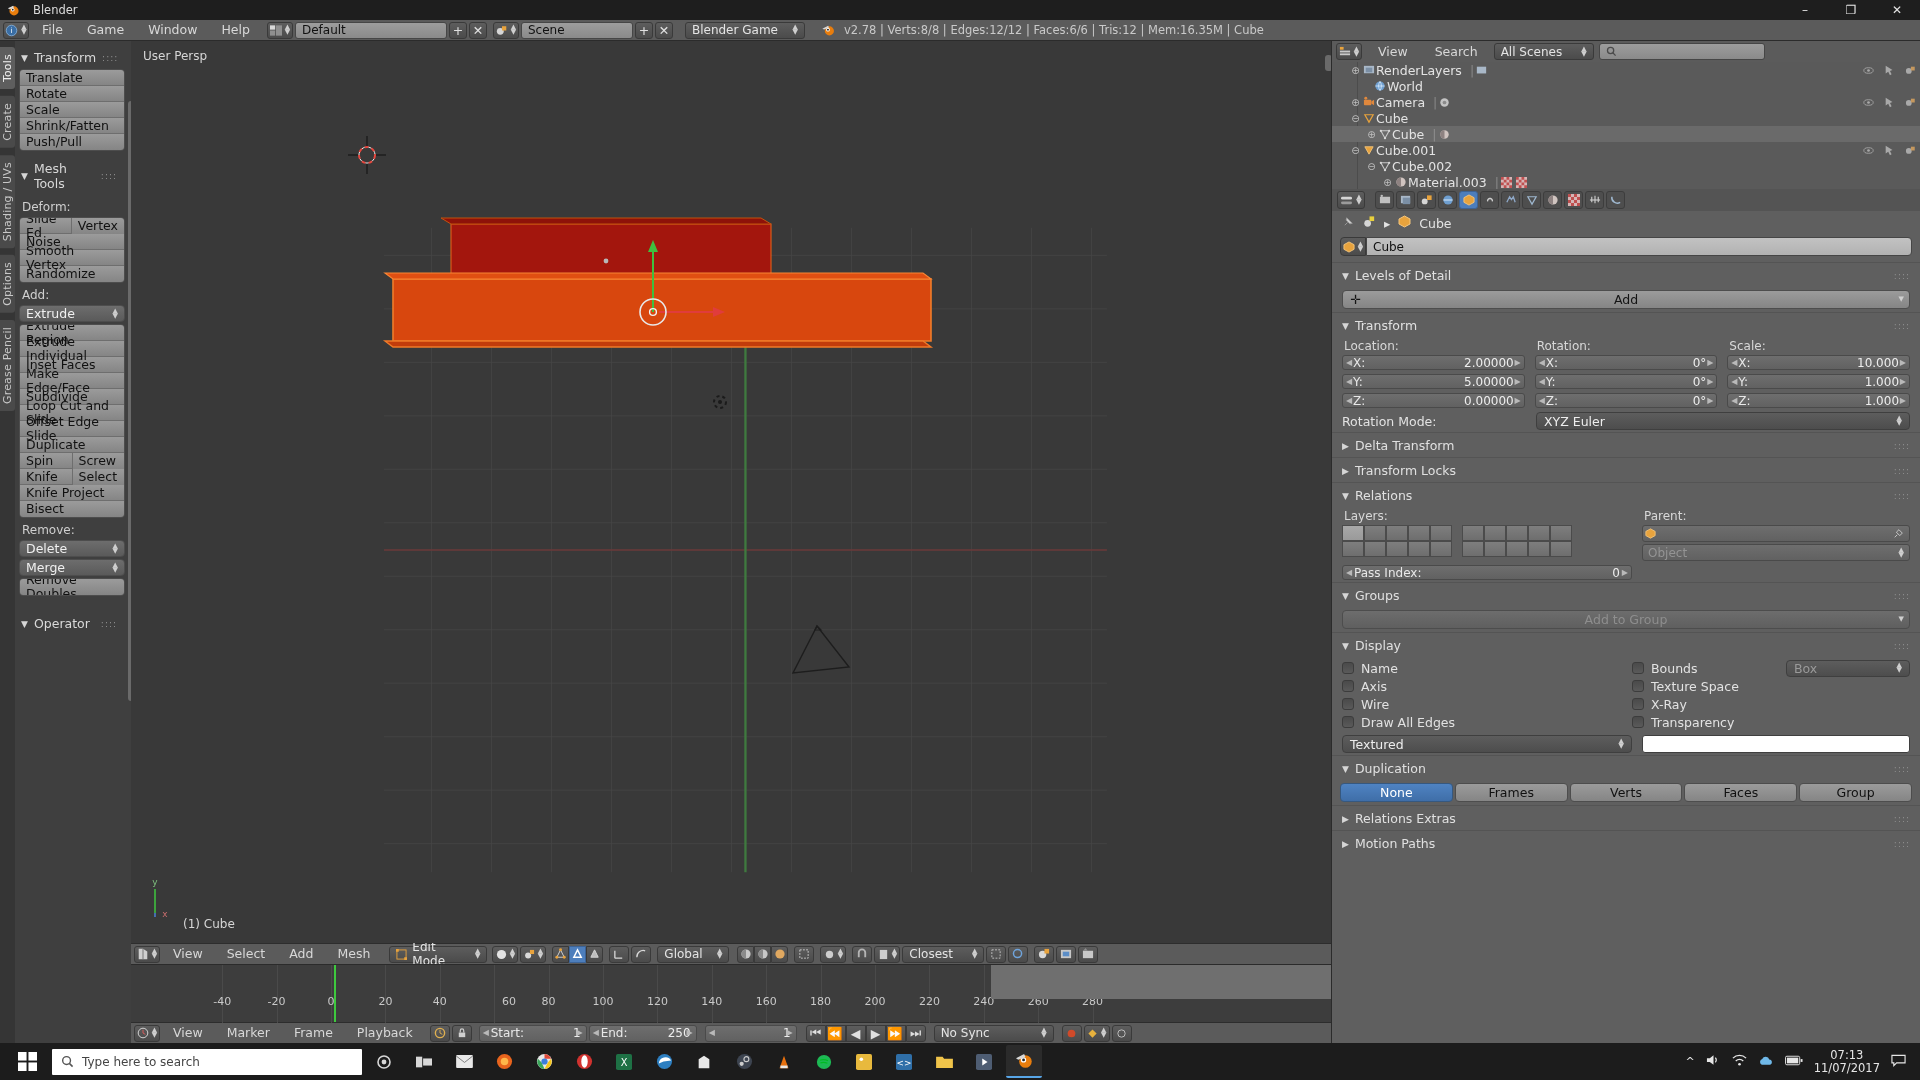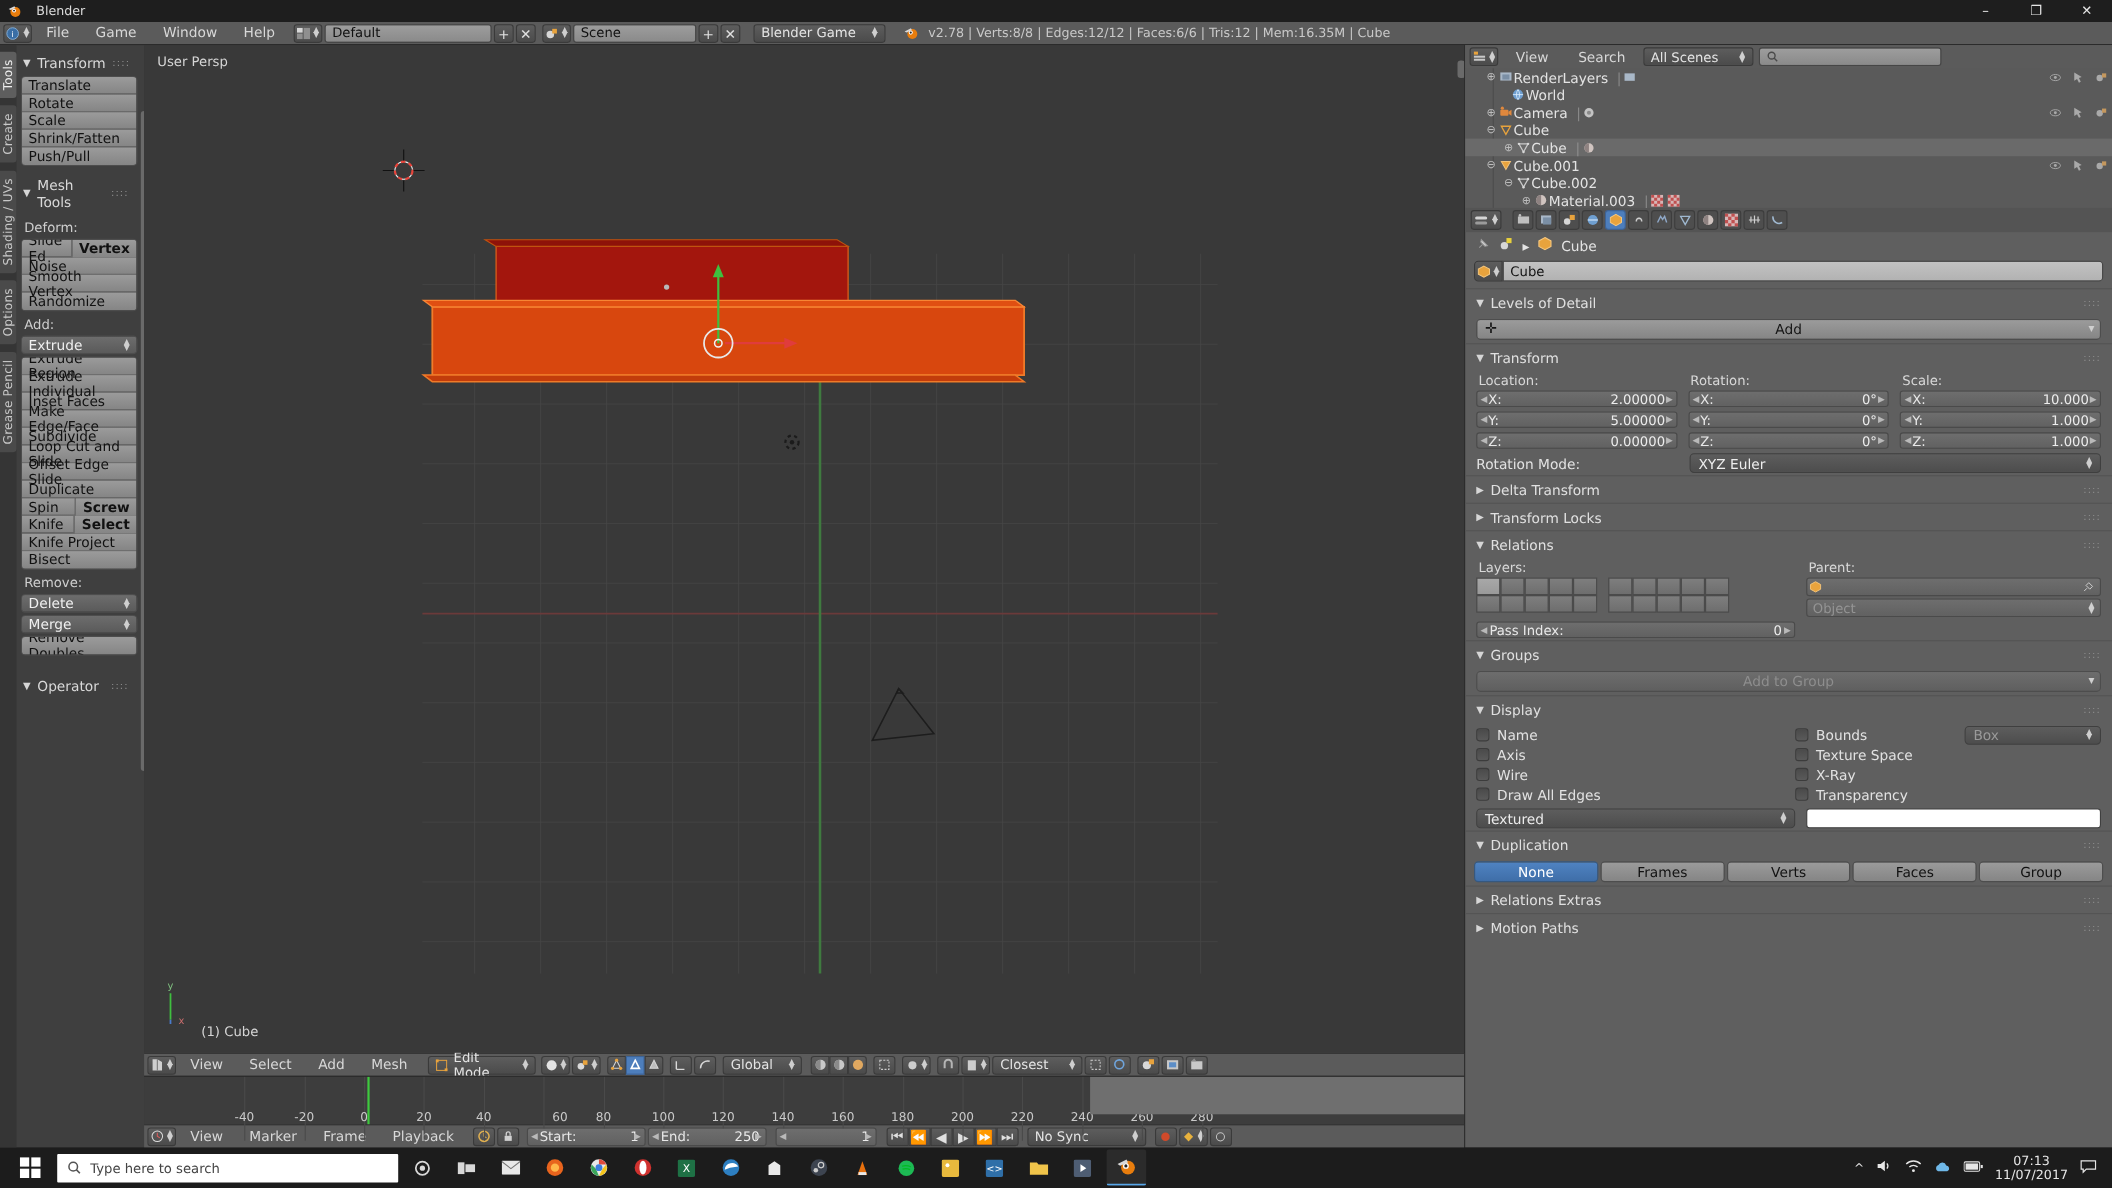--- a/index.html
+++ b/index.html
@@ -42,37 +42,37 @@
   .vtab.active { background:#5e5e5e; color:#efefef; }
   #toolcol { flex:1; padding:5px 6px 0 4px; overflow:hidden; }
   .toolbtn { background:linear-gradient(#9b9b9b,#858585); border:1px solid #4d4d4d;
      color:#111; font-size:12.5px; height:16px; line-height:14px; padding:0 6px;
      display:flex; align-items:center; }
   .toolgrp { border-radius:4px; overflow:hidden; border:1px solid #4d4d4d; margin-bottom:2px; }
   .toolgrp .toolbtn { border:0; border-bottom:1px solid #6e6e6e; }
   .toolgrp .toolbtn:last-child { border-bottom:0; }
   .row2 { display:flex; }
   .row2 .toolbtn { flex:1; border-right:1px solid #6e6e6e; }
-  .row2 .toolbtn:last-child { border-right:0;font-weight:bold; }
+  .row2 .toolbtn:last-child { border-right:0; }
   .sublabel { color:#cfcfcf; font-size:12px; margin:5px 0 3px 3px; }
   .dropbtn { background:linear-gradient(#6d6d6d,#5a5a5a); color:#f0f0f0; border:1px solid #4d4d4d;
      border-radius:4px; height:17px; display:flex; align-items:center; padding:0 6px; font-size:12.5px; margin-bottom:2px;}
   .dropbtn .spin { margin-left:auto; }
 
   
   #viewcol { flex:1; display:flex; flex-direction:column; background:#3b3b3b; position:relative;}
   #viewport { flex:1; position:relative; background:#393939; overflow:hidden; }
   #vp-label { position:absolute; left:12px; top:8px; color:#d6d6d6; font-size:12px; }
   #vp-objname { position:absolute; left:52px; bottom:12px; color:#d6d6d6; font-size:12px; }
   #axisgizmo { position:absolute; left:18px; bottom:24px; width:36px; height:46px;}
   #viewheader { height:21px; background:#5b5b5b; display:flex; align-items:center; gap:2px;
       padding:0 3px; border-top:1px solid #2d2d2d; }
 
   
-  #timeline { height:44px; background:#3d3d3d; position:relative; border-top:1px solid #2b2b2b;}
+  #timeline { height:58px; background:#3d3d3d; position:relative; border-top:1px solid #2b2b2b;}
   #tl-ruler { position:absolute; left:0; right:0; top:0; height:58px; }
   .tl-tick { position:absolute; top:0; bottom:0; width:1px; background:#4a4a4a; }
   .tl-num { position:absolute; top:30px; font-size:11px; color:#c9c9c9; transform:translateX(-50%); }
   #tl-playhead { position:absolute; top:0; bottom:0; width:2px; background:#3ec93e; }
   #tl-cachebar { position:absolute; left:860px; right:0; top:0; height:34px; background:#6f6f6f; }
   #tlheader { height:21px; background:#5b5b5b; display:flex; align-items:center; gap:2px; padding:0 3px;
      border-top:1px solid #2d2d2d;}
 
   
   #rightcol { width:589px; display:flex; flex-direction:column; border-left:1px solid #2b2b2b; }
@@ -635,21 +635,21 @@
         <span class="ar arr">▶</span>
       </div>
       <div style="display:flex;margin-left:7px">
         <div class="iconbtn" style="width:20px;border-radius:3px 0 0 3px">⏮</div>
         <div class="iconbtn" style="width:20px;border-radius:0">⏪</div>
         <div class="iconbtn" style="width:20px;border-radius:0">◀</div>
         <div class="iconbtn" style="width:20px;border-radius:0">▶</div>
         <div class="iconbtn" style="width:20px;border-radius:0">⏩</div>
         <div class="iconbtn" style="width:20px;border-radius:0 3px 3px 0">⏭</div>
       </div>
-      <div class="combo" style="width:108px;margin-left:6px;justify-content:space-between">
+      <div class="combo" style="width:120px;margin-left:6px;justify-content:space-between">
         <span>No Sync</span>
         <span class="spin">
             <span>▲</span>
             <span>▼</span>
           </span>
       </div>
       <div class="iconbtn" style="width:20px;margin-left:6px">
         <svg width="11" height="11" viewBox="0 0 12 12">
             <circle cx="6" cy="6" r="4.2" fill="#d04a2a"></circle>
           </svg>

